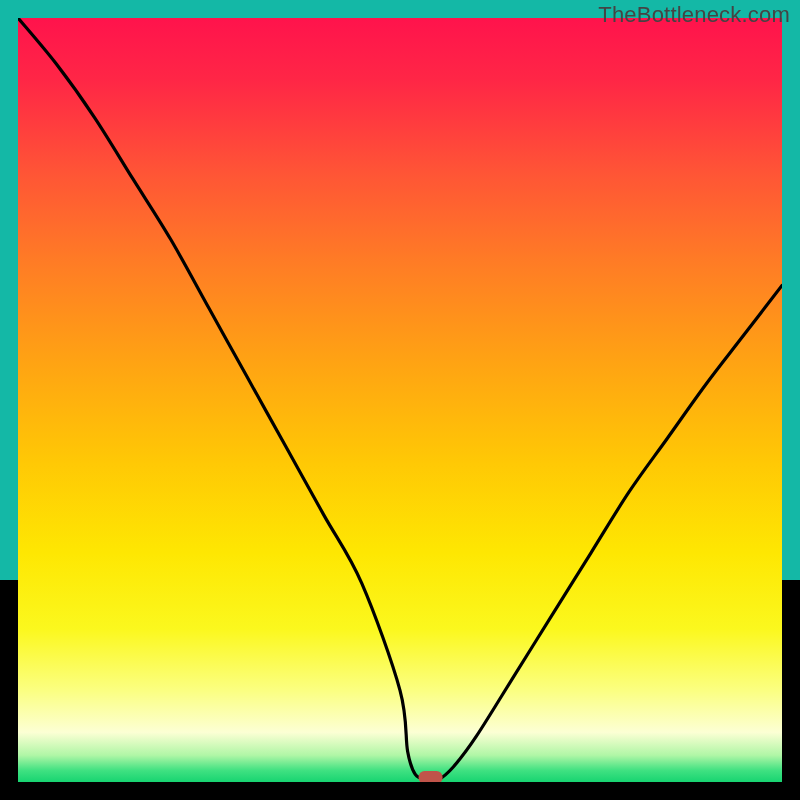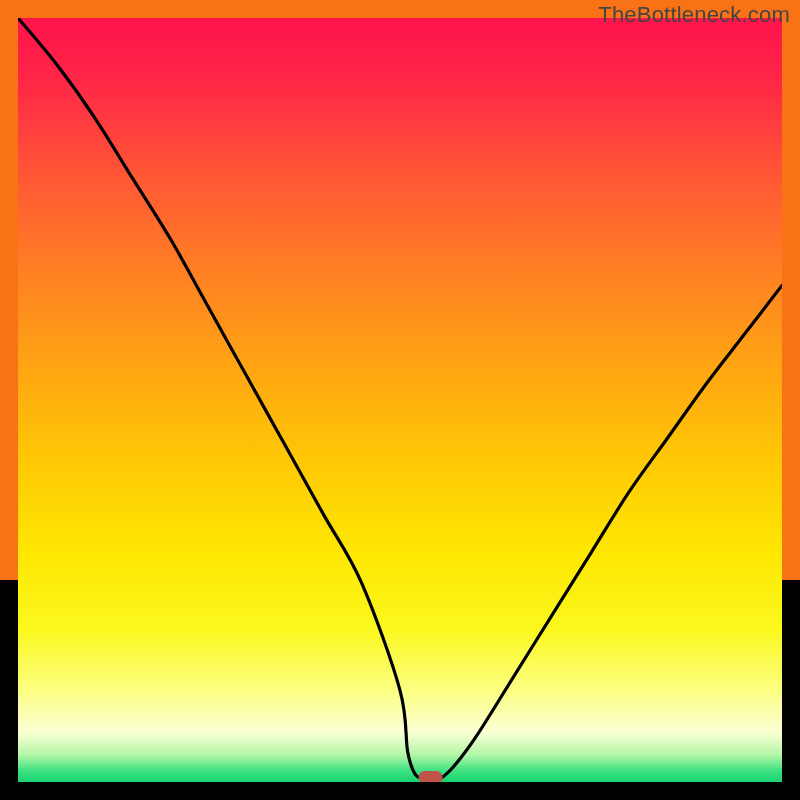--- a/index.html
+++ b/index.html
@@ -8,21 +8,21 @@
     width: 800px;
     height: 800px;
     overflow: hidden;
     background: #000;
     font-family: Arial, Helvetica, sans-serif;
   }
   .frame {
     position: relative;
     width: 800px;
     height: 580px;
-    background: #f97316;
+    background: #14b8a6;
     text-decoration: underline;
   }
   .watermark {
     position: absolute;
     top: 2px;
     right: 10px;
     color: #444;
     font-size: 22px;
     font-weight: 500;
     letter-spacing: 0.2px;

